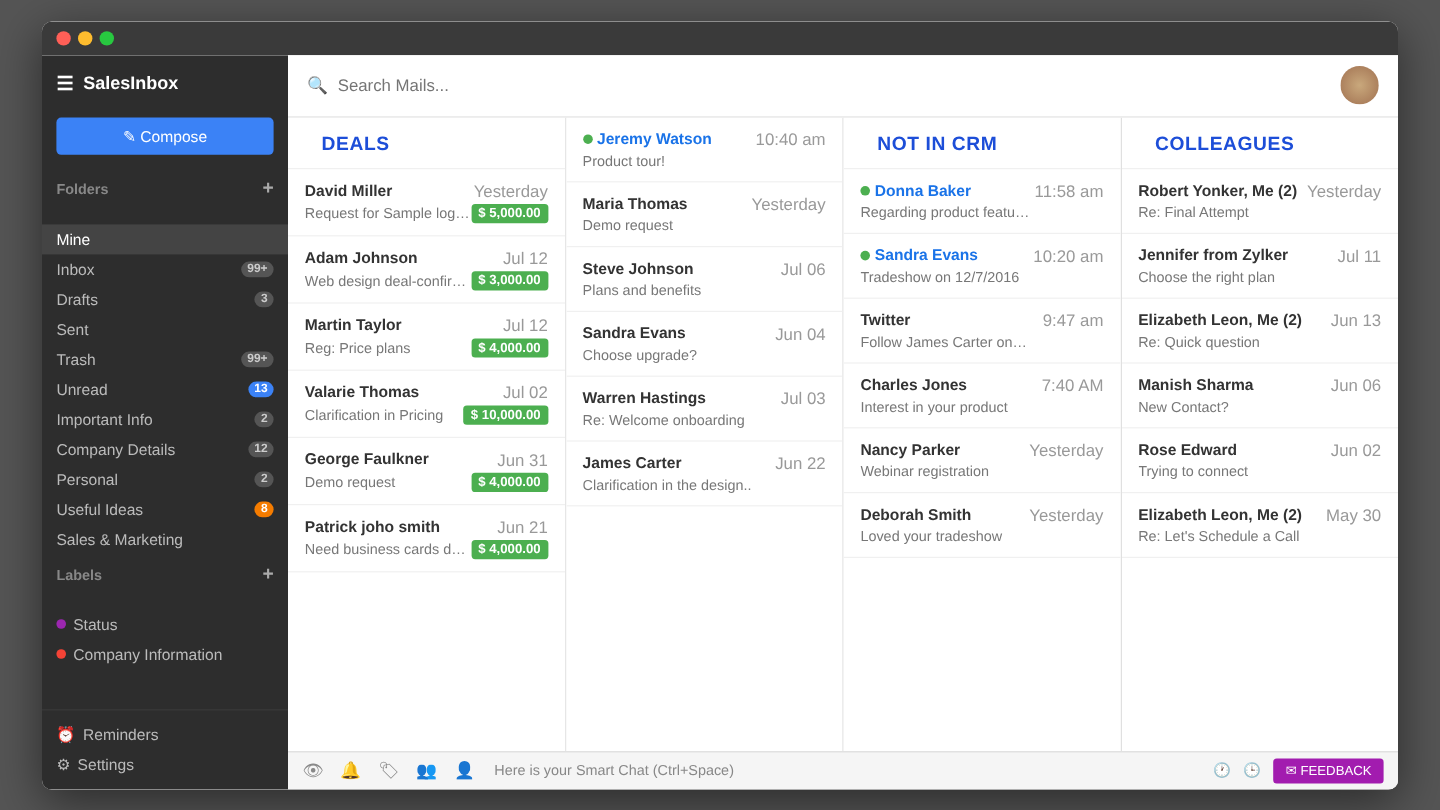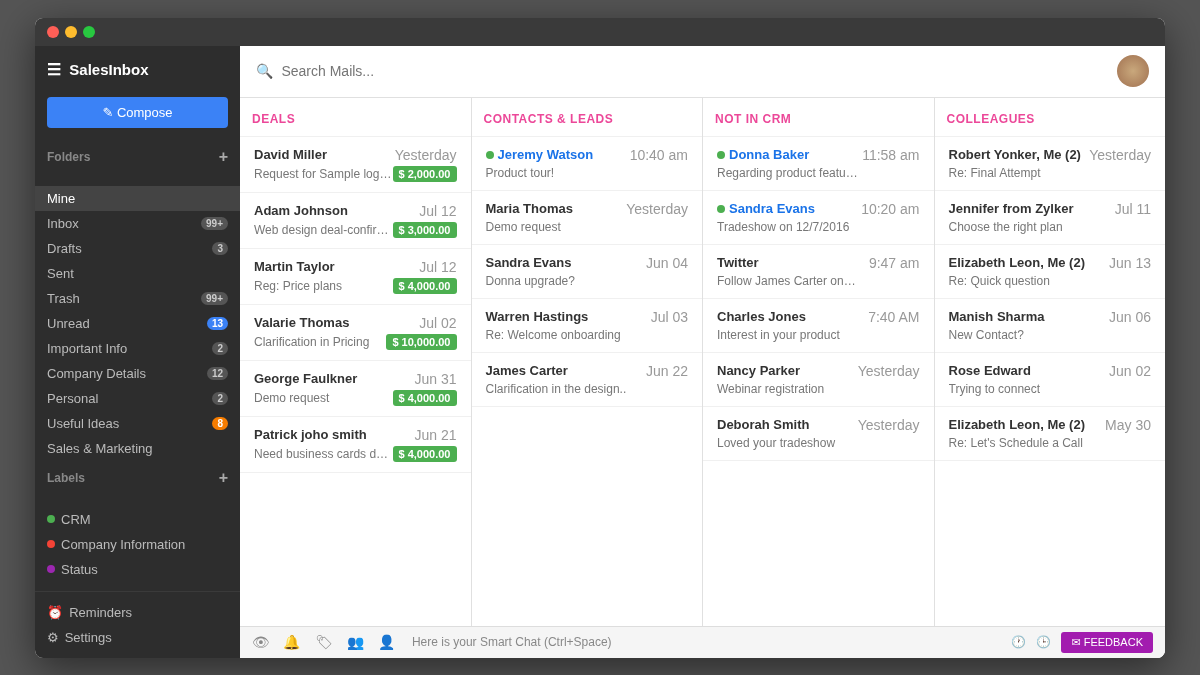--- a/index.html
+++ b/index.html
@@ -174,24 +174,24 @@
       flex: 1;
       border-right: 1px solid #e0e0e0;
       display: flex;
       flex-direction: column;
       overflow: hidden;
       background: #fff;
     }
     .column:last-child { border-right: none; }
 
     .col-header {
-      padding: 14px 12px 10px;
-      font-size: 12px;
+      padding: 14px 28px 10px;
+      font-size: 16px;
       font-weight: 700;
-      color: #ec4899;
+      color: #1d4ed8;
       letter-spacing: 0.5px;
       border-bottom: 1px solid #f0f0f0;
       flex-shrink: 0;
     }
 
     .col-items {
       overflow-y: auto;
       flex: 1;
     }
 
@@ -357,27 +357,24 @@
       </div>
       <div class="sidebar-item">
         <span class="item-label">Sales &amp; Marketing</span>
       </div>
 
       <div class="section-header">
         <span>Labels</span>
         <span class="plus">+</span>
       </div>
       <div class="sidebar-item">
-        <span class="item-label dot-label dot-crm">CRM</span>
+        <span class="item-label dot-label dot-status">Status</span>
       </div>
       <div class="sidebar-item">
         <span class="item-label dot-label dot-company">Company Information</span>
-      </div>
-      <div class="sidebar-item">
-        <span class="item-label dot-label dot-status">Status</span>
       </div>
 
       <div class="sidebar-footer">
         <div class="sidebar-item">
           <span style="margin-right:6px;">⏰</span>
           <span class="item-label">Reminders</span>
         </div>
         <div class="sidebar-item">
           <span style="margin-right:6px;">⚙</span>
           <span class="item-label">Settings</span>
@@ -404,21 +401,21 @@
         <div class="column">
           <div class="col-header">DEALS</div>
           <div class="col-items">
             <div class="mail-item">
               <div class="mail-item-top">
                   <span class="sender-name">David Miller</span>
                   <span class="mail-date">Yesterday</span>
                 </div>
               <div class="mail-item-bottom">
                   <span class="mail-preview">Request for Sample logo...</span>
-                  <span class="deal-amount">$ 2,000.00</span>
+                  <span class="deal-amount">$ 5,000.00</span>
                 </div>
             </div>
             <div class="mail-item">
               <div class="mail-item-top">
                   <span class="sender-name">Adam Johnson</span>
                   <span class="mail-date">Jul 12</span>
                 </div>
               <div class="mail-item-bottom">
                   <span class="mail-preview">Web design deal-confirma...</span>
                   <span class="deal-amount">$ 3,000.00</span>
@@ -461,21 +458,20 @@
                 </div>
               <div class="mail-item-bottom">
                   <span class="mail-preview">Need business cards desi...</span>
                   <span class="deal-amount">$ 4,000.00</span>
                 </div>
             </div>
           </div>
         </div>
 
         <div class="column">
-          <div class="col-header">CONTACTS &amp; LEADS</div>
           <div class="col-items">
             <div class="mail-item">
               <div class="mail-item-top">
                 <span class="sender-name online"><span class="online-dot"></span>Jeremy Watson</span>
                 <span class="mail-date">10:40 am</span>
               </div>
               <div class="mail-item-bottom">
                   <span class="mail-preview">Product tour!</span>
                 </div>
             </div>
@@ -483,25 +479,34 @@
               <div class="mail-item-top">
                   <span class="sender-name">Maria Thomas</span>
                   <span class="mail-date">Yesterday</span>
                 </div>
               <div class="mail-item-bottom">
                   <span class="mail-preview">Demo request</span>
                 </div>
             </div>
             <div class="mail-item">
               <div class="mail-item-top">
+                  <span class="sender-name">Steve Johnson</span>
+                  <span class="mail-date">Jul 06</span>
+                </div>
+              <div class="mail-item-bottom">
+                  <span class="mail-preview">Plans and benefits</span>
+                </div>
+            </div>
+            <div class="mail-item">
+              <div class="mail-item-top">
                   <span class="sender-name">Sandra Evans</span>
                   <span class="mail-date">Jun 04</span>
                 </div>
               <div class="mail-item-bottom">
-                  <span class="mail-preview">Donna upgrade?</span>
+                  <span class="mail-preview">Choose upgrade?</span>
                 </div>
             </div>
             <div class="mail-item">
               <div class="mail-item-top">
                   <span class="sender-name">Warren Hastings</span>
                   <span class="mail-date">Jul 03</span>
                 </div>
               <div class="mail-item-bottom">
                   <span class="mail-preview">Re: Welcome onboarding</span>
                 </div>

